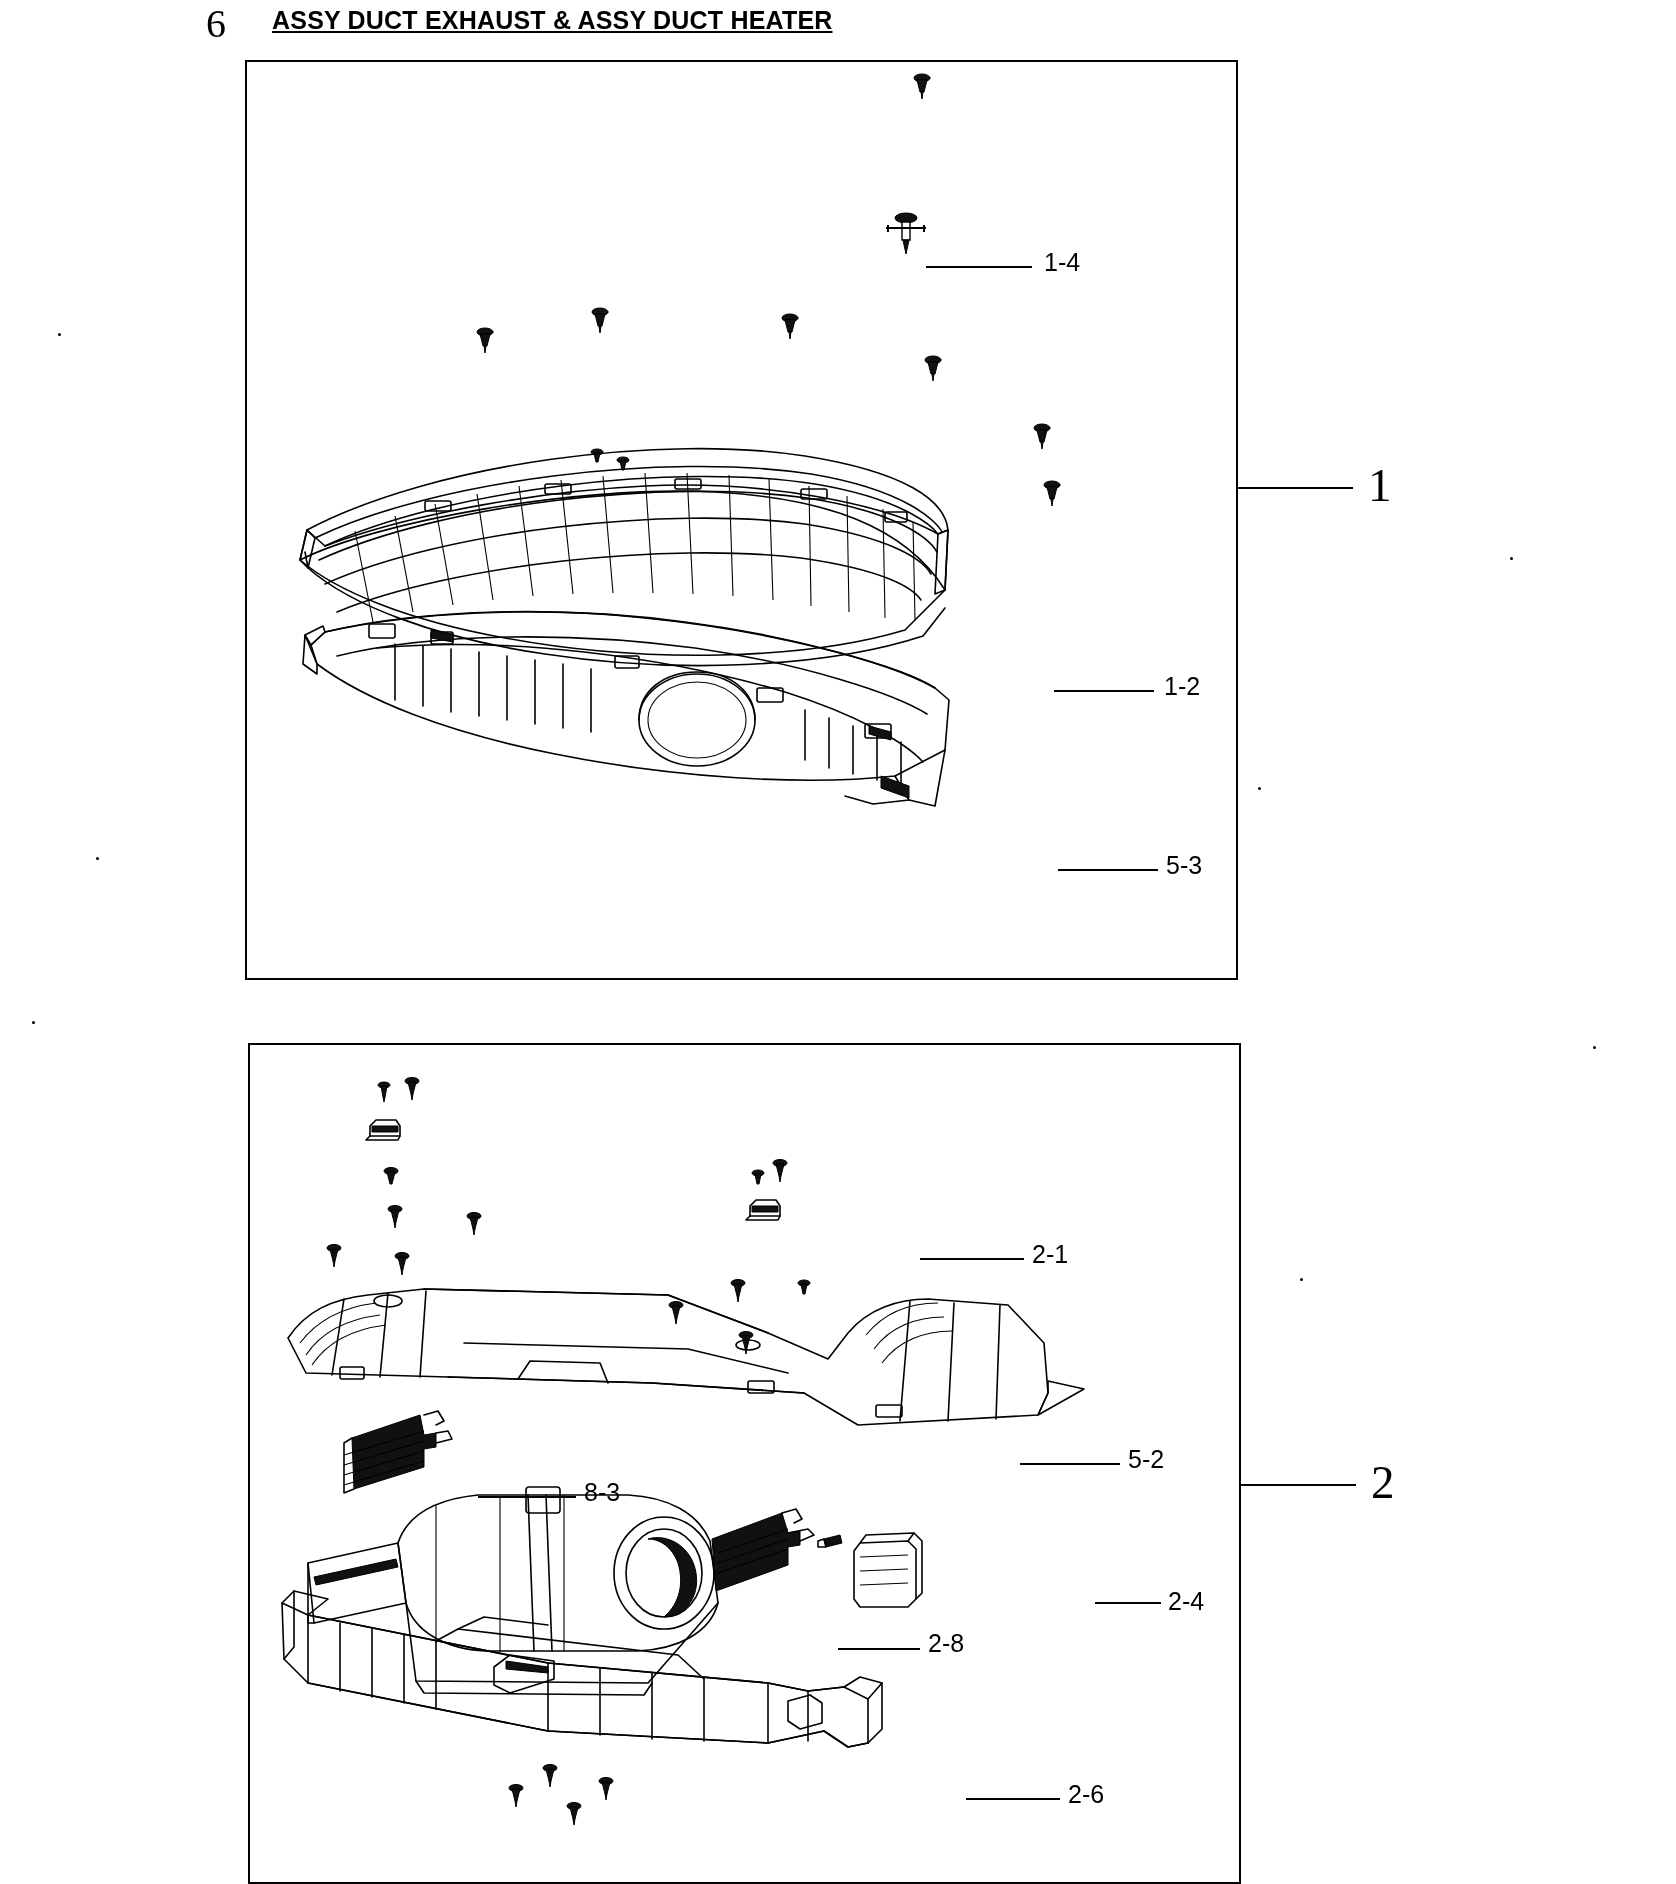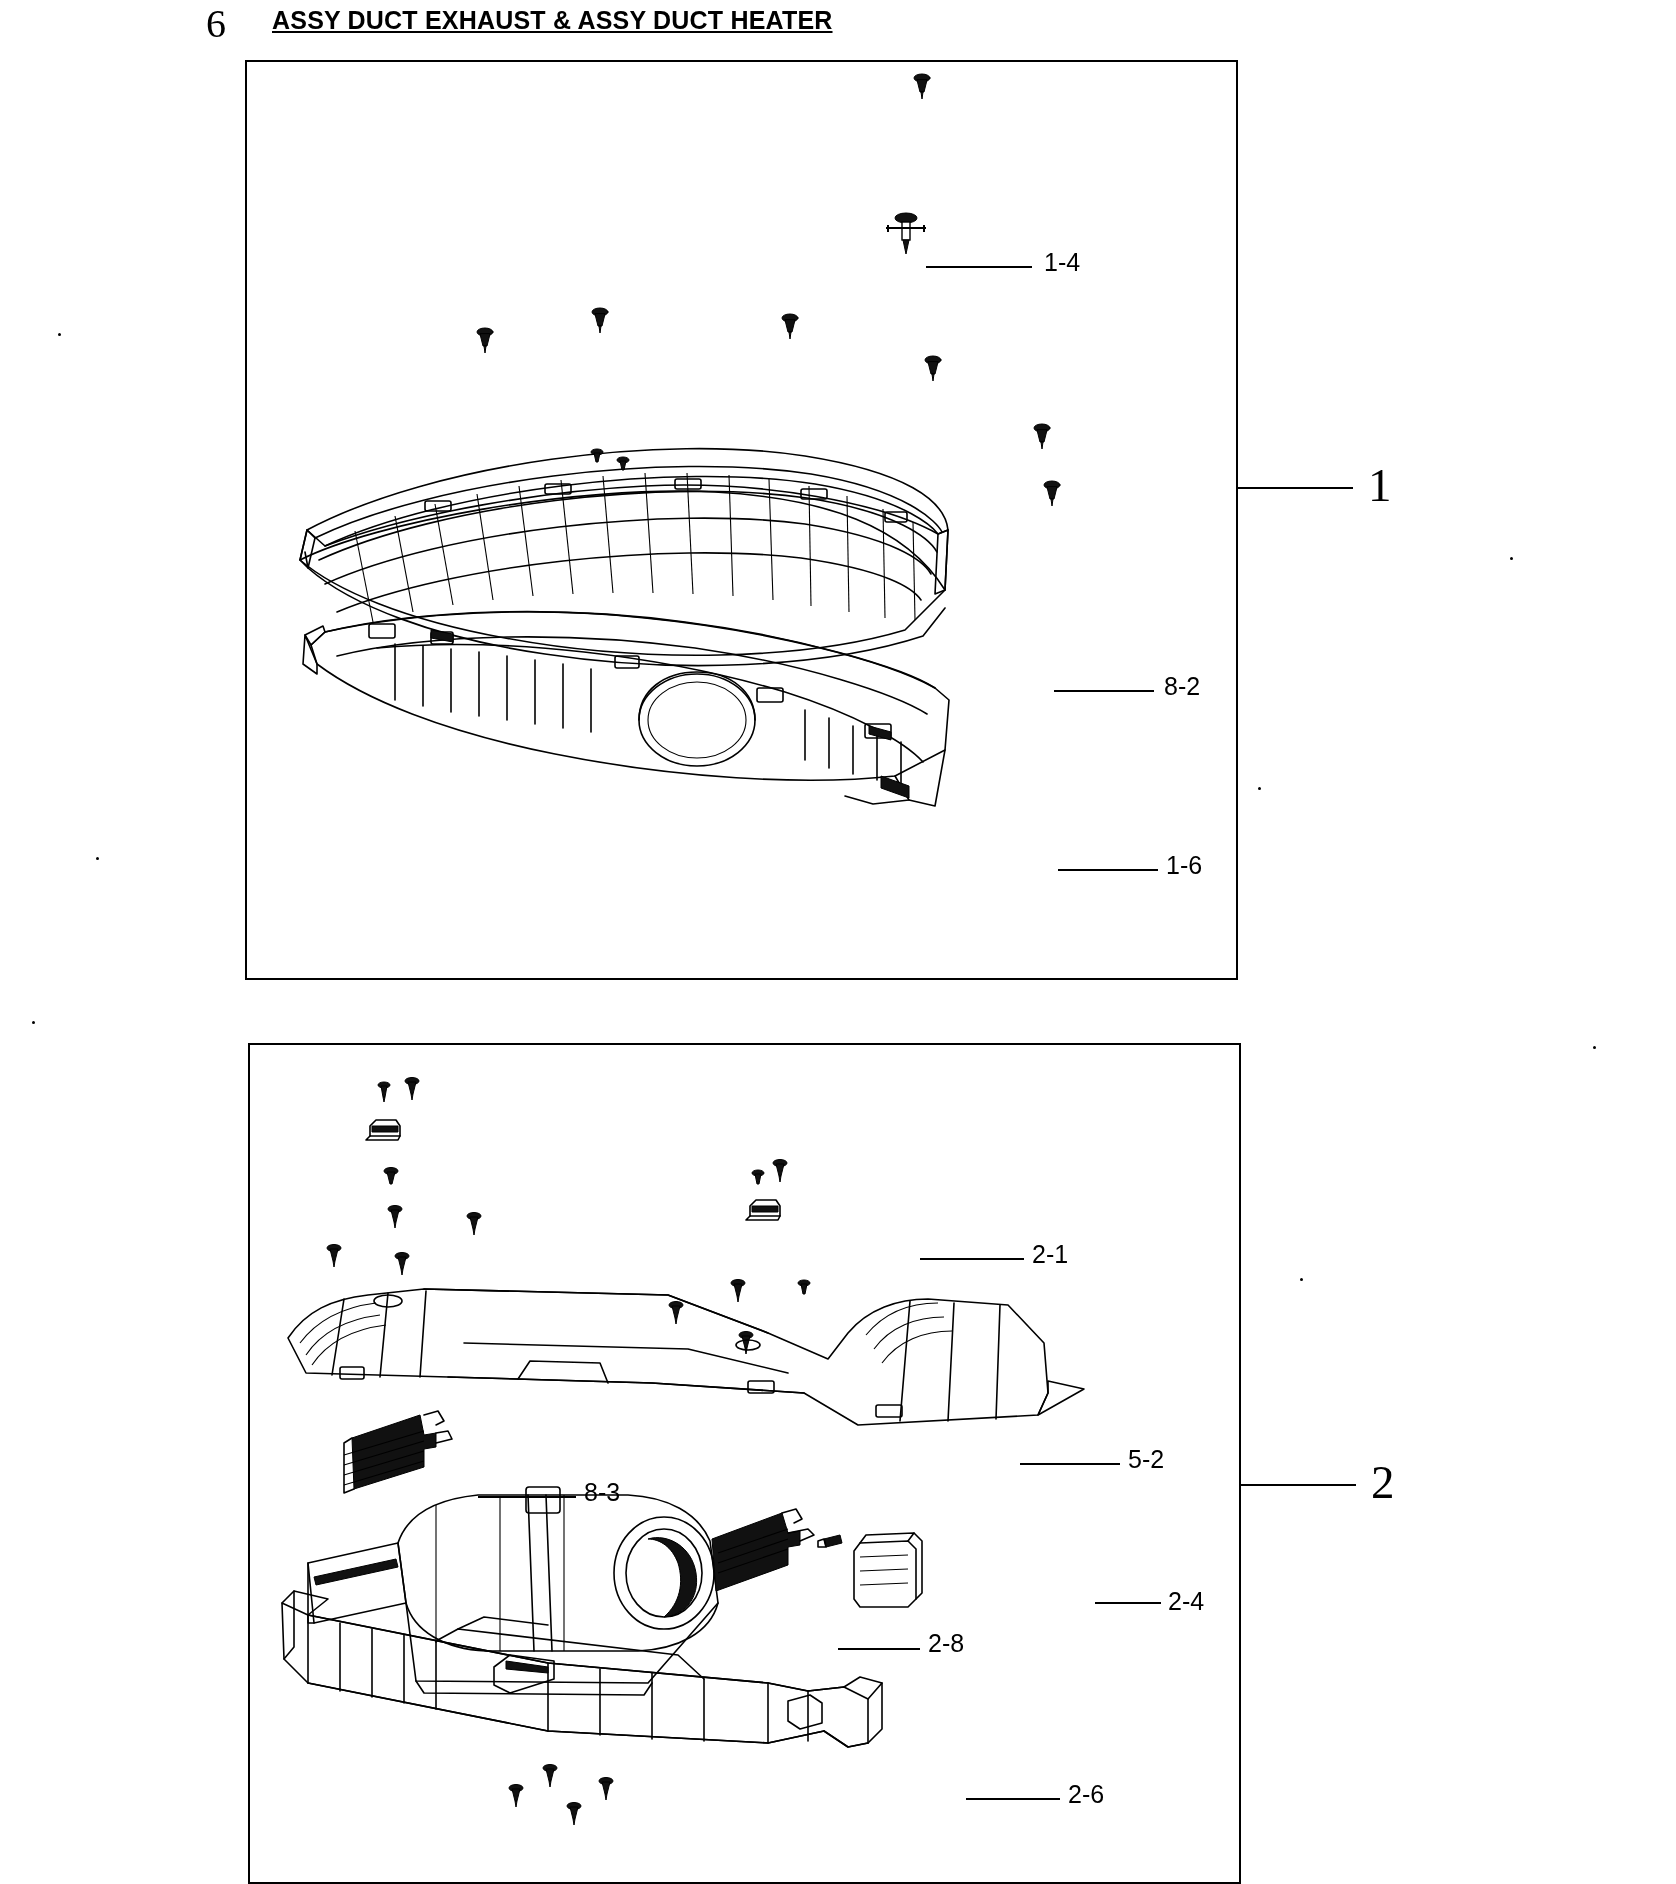--- a/index.html
+++ b/index.html
@@ -322,26 +322,26 @@
       </g>
     </svg>
   </div>
 
   <div class="callout" style="left:1044px; top:248px;">
     <span class="lbl">1-4</span>
   </div>
   <div class="leader" style="left:926px; top:266px; width:106px;"></div>
 
   <div class="callout" style="left:1164px; top:672px;">
-    <span class="lbl">8-2</span>
+    <span class="lbl">1-2</span>
   </div>
   <div class="leader" style="left:1054px; top:690px; width:100px;"></div>
 
   <div class="callout" style="left:1166px; top:851px;">
-    <span class="lbl">1-6</span>
+    <span class="lbl">5-3</span>
   </div>
   <div class="leader" style="left:1058px; top:869px; width:100px;"></div>
 
   <div class="group-callout" id="group-1-callout">
     <div class="lead"></div>
     <div class="num">1</div>
   </div>
 
   <div class="figure-box" id="figure-2"></div>
 

